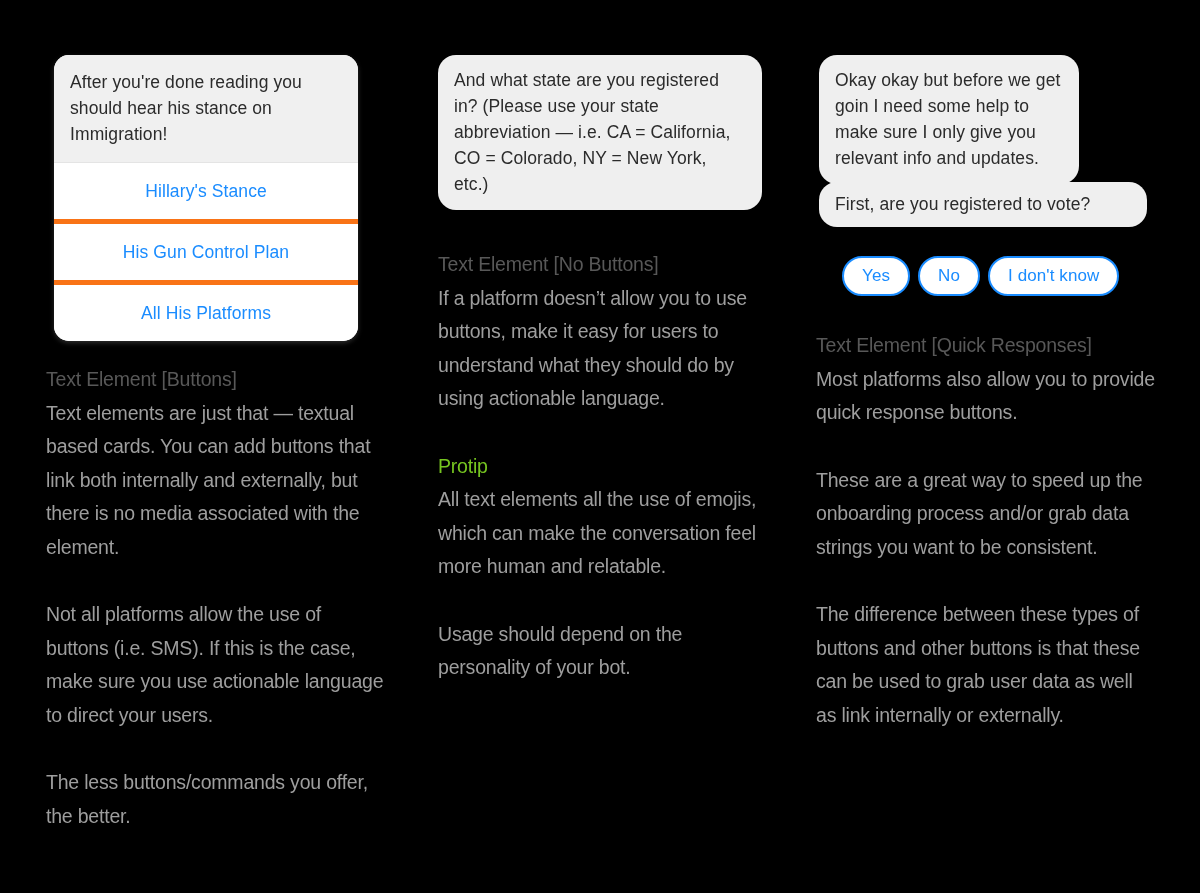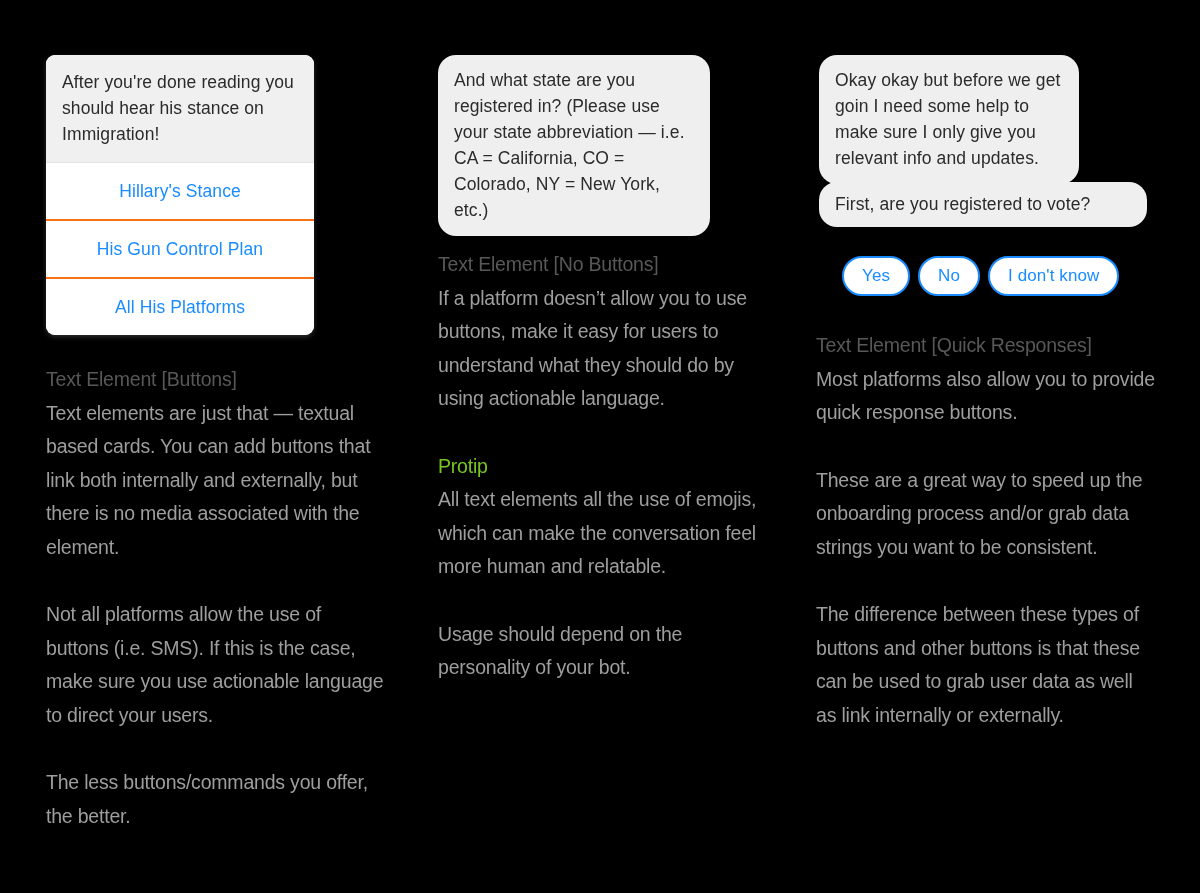--- a/index.html
+++ b/index.html
@@ -28,43 +28,43 @@
     top: 0;
   }
   .col-1 { left: 46px;  width: 340px; }
   .col-2 { left: 438px; width: 330px; }
   .col-3 { left: 816px; width: 340px; }
 
   
   .msg-card {
     position: absolute;
     top: 55px;
-    left: 0;
-    width: 268px;
+    left: 8px;
+    width: 304px;
     background: #ffffff;
-    border-radius: 9px;
+    border-radius: 15px;
     box-shadow: 0 2px 5px rgba(255,255,255,0.18);
     overflow: hidden;
   }
   .msg-card-body {
     background: #f0f0f0;
     padding: 14px 16px 15px 16px;
   }
   .msg-card-body .card-text {
     font-size: 17.5px;
     line-height: 26px;
     color: #2b2b2b;
     letter-spacing: 0.1px;
   }
   .card-btn {
     display: block;
     width: 100%;
     background: #ffffff;
     border: none;
-    border-top: 2px solid #f97316;
+    border-top: 5px solid #f97316;
     color: #1a8cff;
     font-family: "Liberation Sans", sans-serif;
     font-size: 17.5px;
     line-height: 22px;
     text-align: center;
     padding: 17px 8px 17px 8px;
     cursor: pointer;
     letter-spacing: 0.1px;
   }
   .card-btn:first-of-type { border-top: 1px solid #e4e4e4; }
@@ -77,21 +77,21 @@
     font-size: 17.5px;
     line-height: 26px;
     color: #2b2b2b;
     letter-spacing: 0.1px;
     box-sizing: border-box;
   }
   .bubble-c2 {
     position: absolute;
     top: 55px;
     left: 0;
-    width: 272px;
+    width: 324px;
   }
   .bubble-c3a {
     position: absolute;
     top: 55px;
     left: 3px;
     width: 260px;
   }
   .bubble-c3b {
     position: absolute;
     top: 182px;

